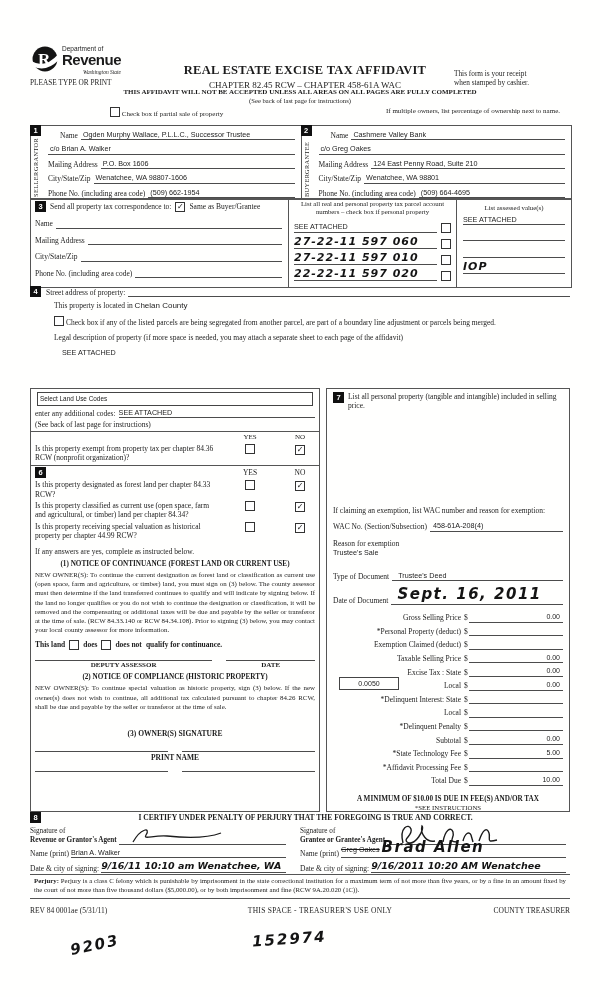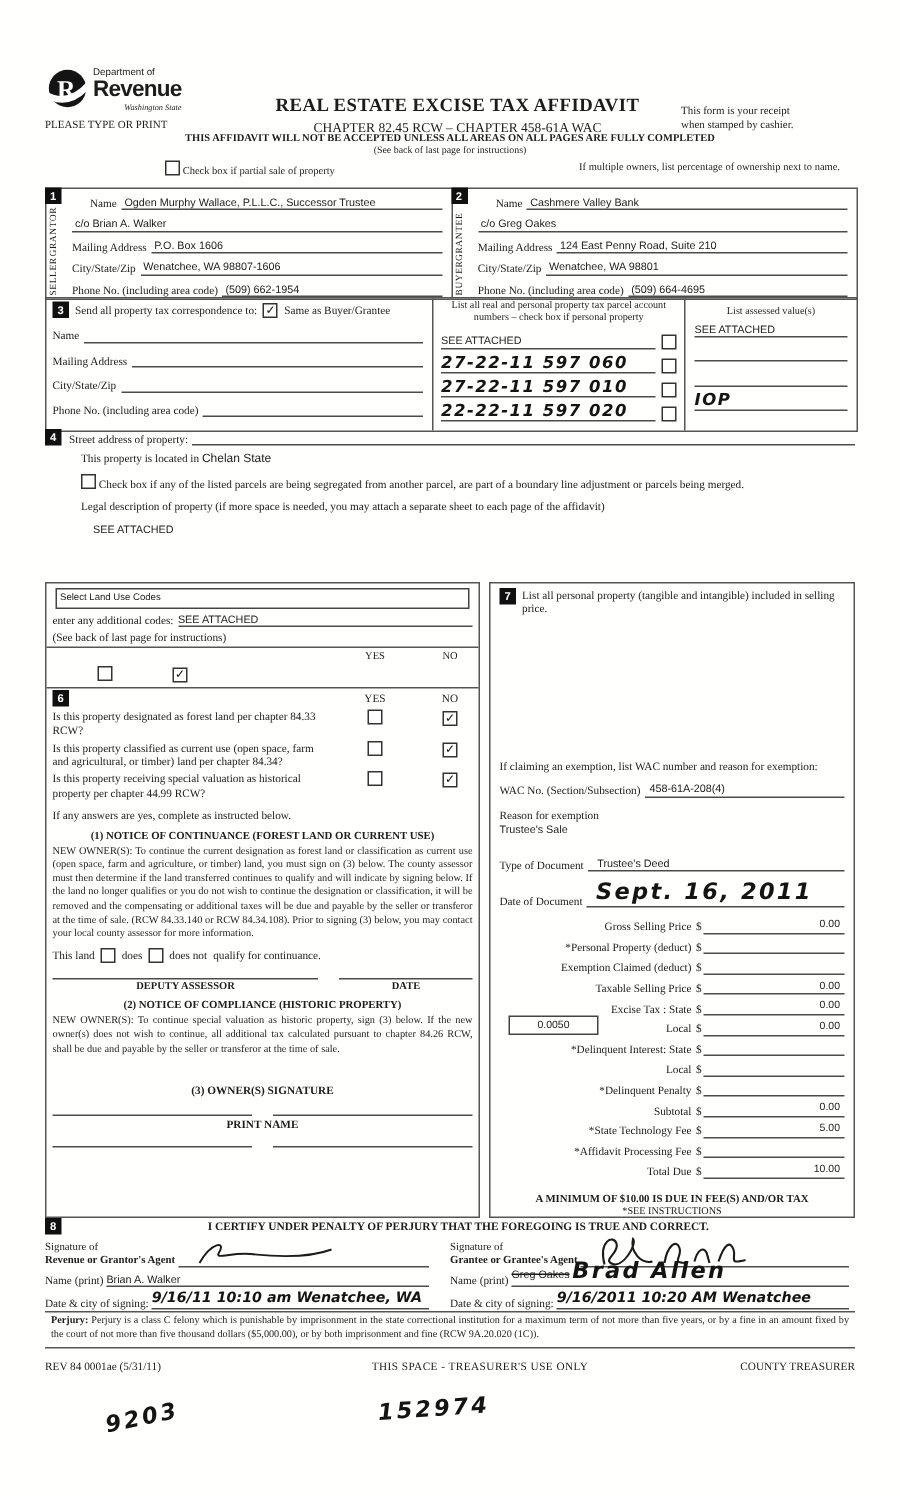--- a/index.html
+++ b/index.html
@@ -65,21 +65,21 @@
   .exarea{padding:1px 4px 3px 4px;border-bottom:1px solid #555;}
   .ynrow{display:flex;justify-content:flex-end;font-size:7px;}
   .yn{width:30px;text-align:center;margin-left:20px;}
   .qrow{display:flex;margin-top:2px;}
   .qtext{flex:1;}
   .sec6{padding:1px 4px 2px 4px;flex:1;display:flex;flex-direction:column;}
   .n6head{display:flex;align-items:center;}
   .n6head .sp{flex:1;}
   .notice-title{text-align:center;font-weight:bold;font-size:7.2px;margin-top:4px;}
   .notice-body{font-size:6.9px;text-align:justify;line-height:1.34;margin-top:1px;}
-  .qualify{margin-top:5px;display:flex;align-items:flex-start;gap:4px;}
+  .qualify{margin-top:5px;display:flex;align-items:flex-start;gap:4px;font-weight:bold;}
   .sigline2{display:flex;gap:14px;margin-top:10px;}
   .sigline2 .ul{flex:2;}
   .sigline2 .ul.short{flex:1;}
   .siglab2{display:flex;gap:14px;font-size:7px;font-weight:bold;}
   .siglab2 span{flex:2;text-align:center;}
   .siglab2 span.short{flex:1;}
   .center-bold{text-align:center;font-weight:bold;font-size:7.5px;margin-top:18px;}
   
   .s7title{display:flex;}
   .s7title .secnum{margin-right:4px;flex:none;}
@@ -279,21 +279,21 @@
   </div>
 
   <div class="sec4">
     <div class="s4row1">
       <span class="secnum">4</span>
       <span style="margin-left:5px">Street address of property:</span>
       <span class="ul"></span>
     </div>
     <div class="s4in">
       <div><span>This property is located in</span>
-        <span class="val" style="font-size:8px">Chelan State</span></div>
+        <span class="val" style="font-size:8px">Chelan County</span></div>
       <div style="margin-top:5px"><span class="cb"></span>
         <span>Check box if any of the listed parcels are being segregated from another parcel, are part of a boundary line adjustment or parcels being merged.</span></div>
       <div style="margin-top:6px">Legal description of property (if more space is needed, you may attach a separate sheet to each page of the affidavit)</div>
       <div class="val" style="margin-top:5px;margin-left:8px">SEE ATTACHED</div>
     </div>
   </div>
 
   <div class="maincols">
 
     <div class="leftcol">
@@ -304,20 +304,21 @@
           <span class="ul" style="flex:1;margin-left:3px"><span class="val">SEE ATTACHED</span></span>
           </div>
         <div style="margin-top:2px">(See back of last page for instructions)</div>
       </div>
       <div class="exarea">
         <div class="ynrow">
           <span class="yn">YES</span>
           <span class="yn">NO</span>
         </div>
         <div class="qrow">
+          <span class="qtext">Is this property exempt from property tax per chapter 84.36 RCW (nonprofit organization)?</span>
           <span class="yn"><span class="cb"></span></span>
           <span class="yn"><span class="cb">✓</span></span>
         </div>
       </div>
       <div class="sec6">
         <div class="n6head">
           <span class="secnum">6</span>
           <span class="sp"></span>
           <span class="yn">YES</span>
           <span class="yn">NO</span>

